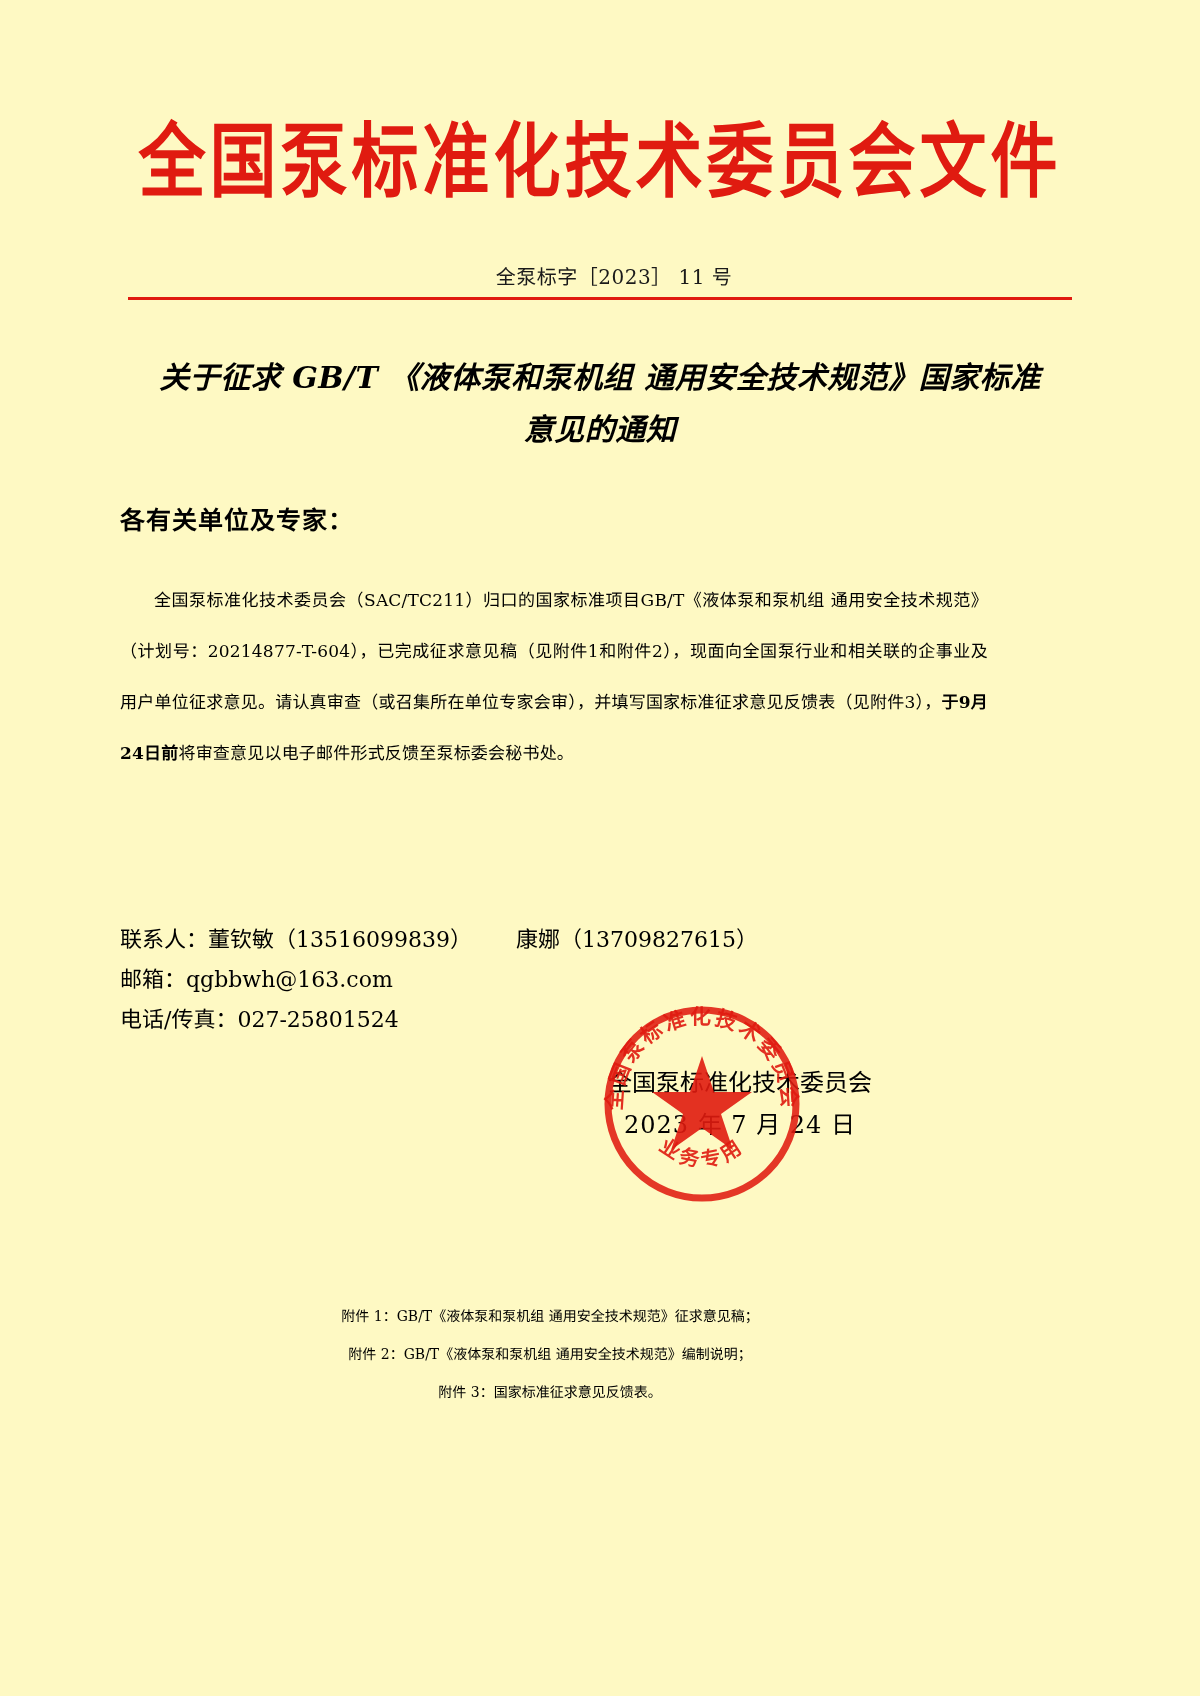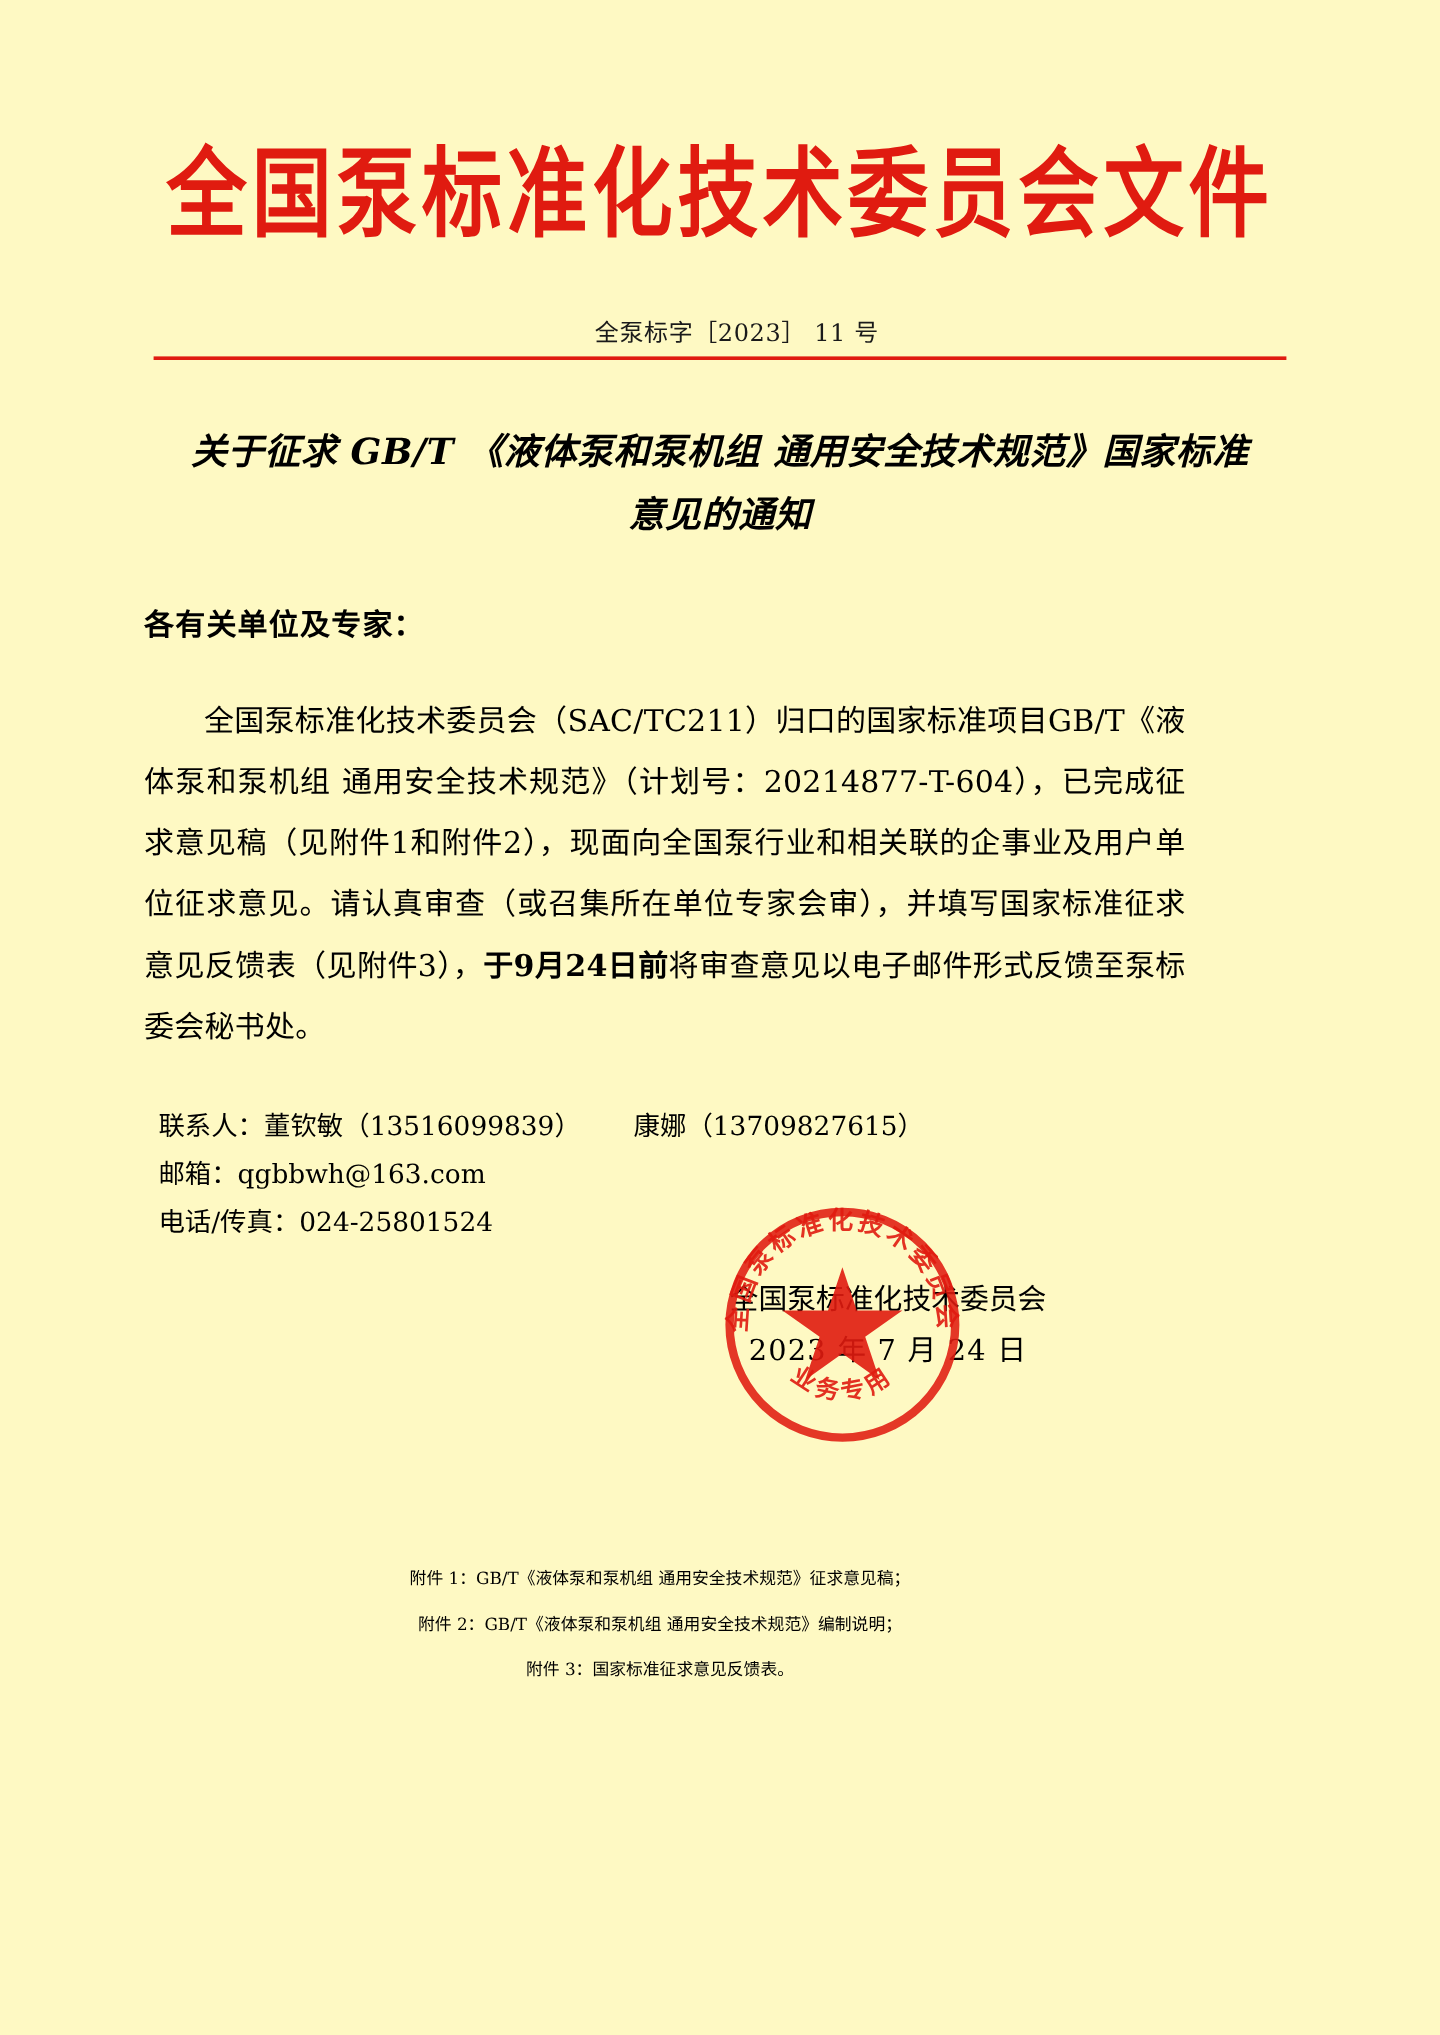--- a/index.html
+++ b/index.html
@@ -87,21 +87,21 @@
     font-weight: bold;
     font-size: 25px;
     letter-spacing: 1px;
   }
 
   .body-block {
     position: absolute;
     left: 120px;
     top: 575px;
     width: 868px;
-    font-size: 25px;
+    font-size: 17px;
     line-height: 51px;
     text-align: justify;
     text-justify: inter-ideograph;
     letter-spacing: 0.2px;
   }
   .body-block p {
     margin: 0;
     text-indent: 2em;
   }
   .body-block .bold {
@@ -110,21 +110,21 @@
 
   
   .contacts {
     position: absolute;
     left: 120px;
     top: 920px;
     width: 800px;
     font-size: 22px;
     line-height: 40px;
   }
-  .contacts .row { white-space: nowrap; margin-left: 12px; }
+  .contacts .row { white-space: nowrap; }
   .contacts .gap { display: inline-block; width: 44px; }
 
   
   .signature {
     position: absolute;
     left: 520px;
     top: 1062px;
     width: 440px;
     text-align: center;
     font-size: 24px;
@@ -176,21 +176,21 @@
 
   <div class="salutation">各有关单位及专家：</div>
 
   <div class="body-block">
     <p><span>全国泵标准化技术委员会（SAC/TC211）归口的国家标准项目GB/T《液体泵和泵机组  通用安全技术规范》（计划号：20214877-T-604），已完成征求意见稿（见附件1和附件2），现面向全国泵行业和相关联的企事业及用户单位征求意见。请认真审查（或召集所在单位专家会审），并填写国家标准征求意见反馈表（见附件3），</span><span class="bold">于9月24日前</span><span>将审查意见以电子邮件形式反馈至泵标委会秘书处。</span></p>
   </div>
 
   <div class="contacts">
     <div class="row"><span>联系人：</span><span>董钦敏</span><span>（13516099839）</span><span class="gap"></span><span>康娜</span><span>（13709827615）</span></div>
     <div class="row"><span>邮箱：</span><span>qgbbwh@163.com</span></div>
-    <div class="row"><span>电话/传真：</span><span>024-25801524</span></div>
+    <div class="row"><span>电话/传真：</span><span>027-25801524</span></div>
   </div>
 
   <div class="signature">
     <div class="org">全国泵标准化技术委员会</div>
     <div class="date">2023 年 7 月 24 日</div>
   </div>
 
   <div class="seal">
     <svg width="220" height="220" viewBox="0 0 220 220" xmlns="http://www.w3.org/2000/svg">
       <defs>

